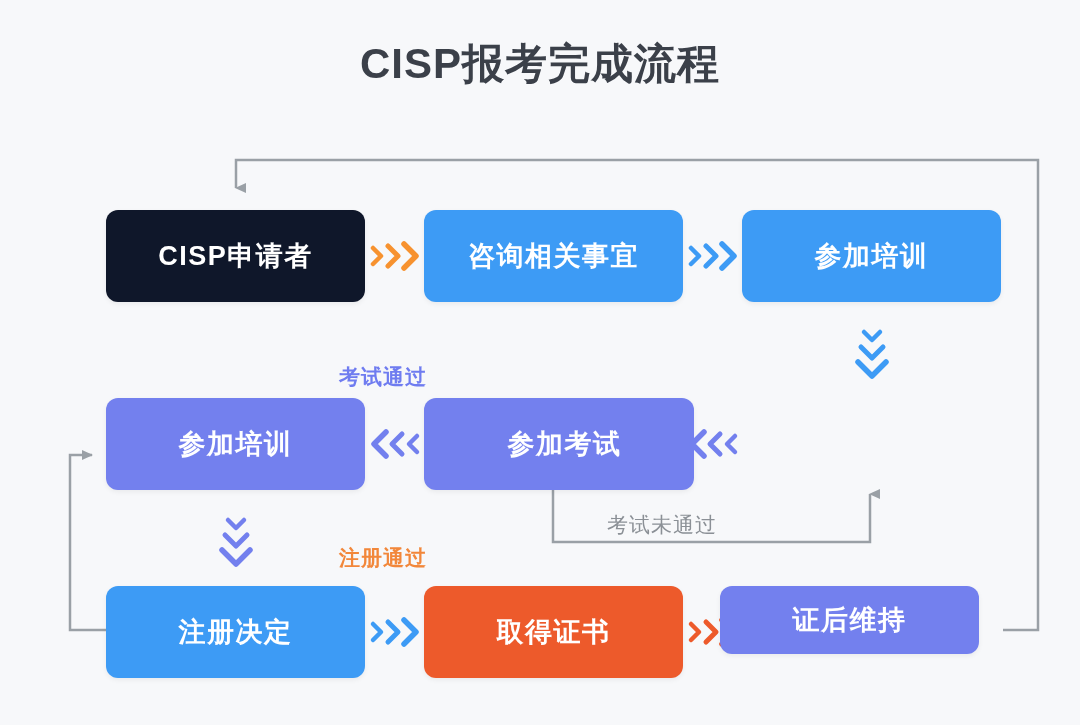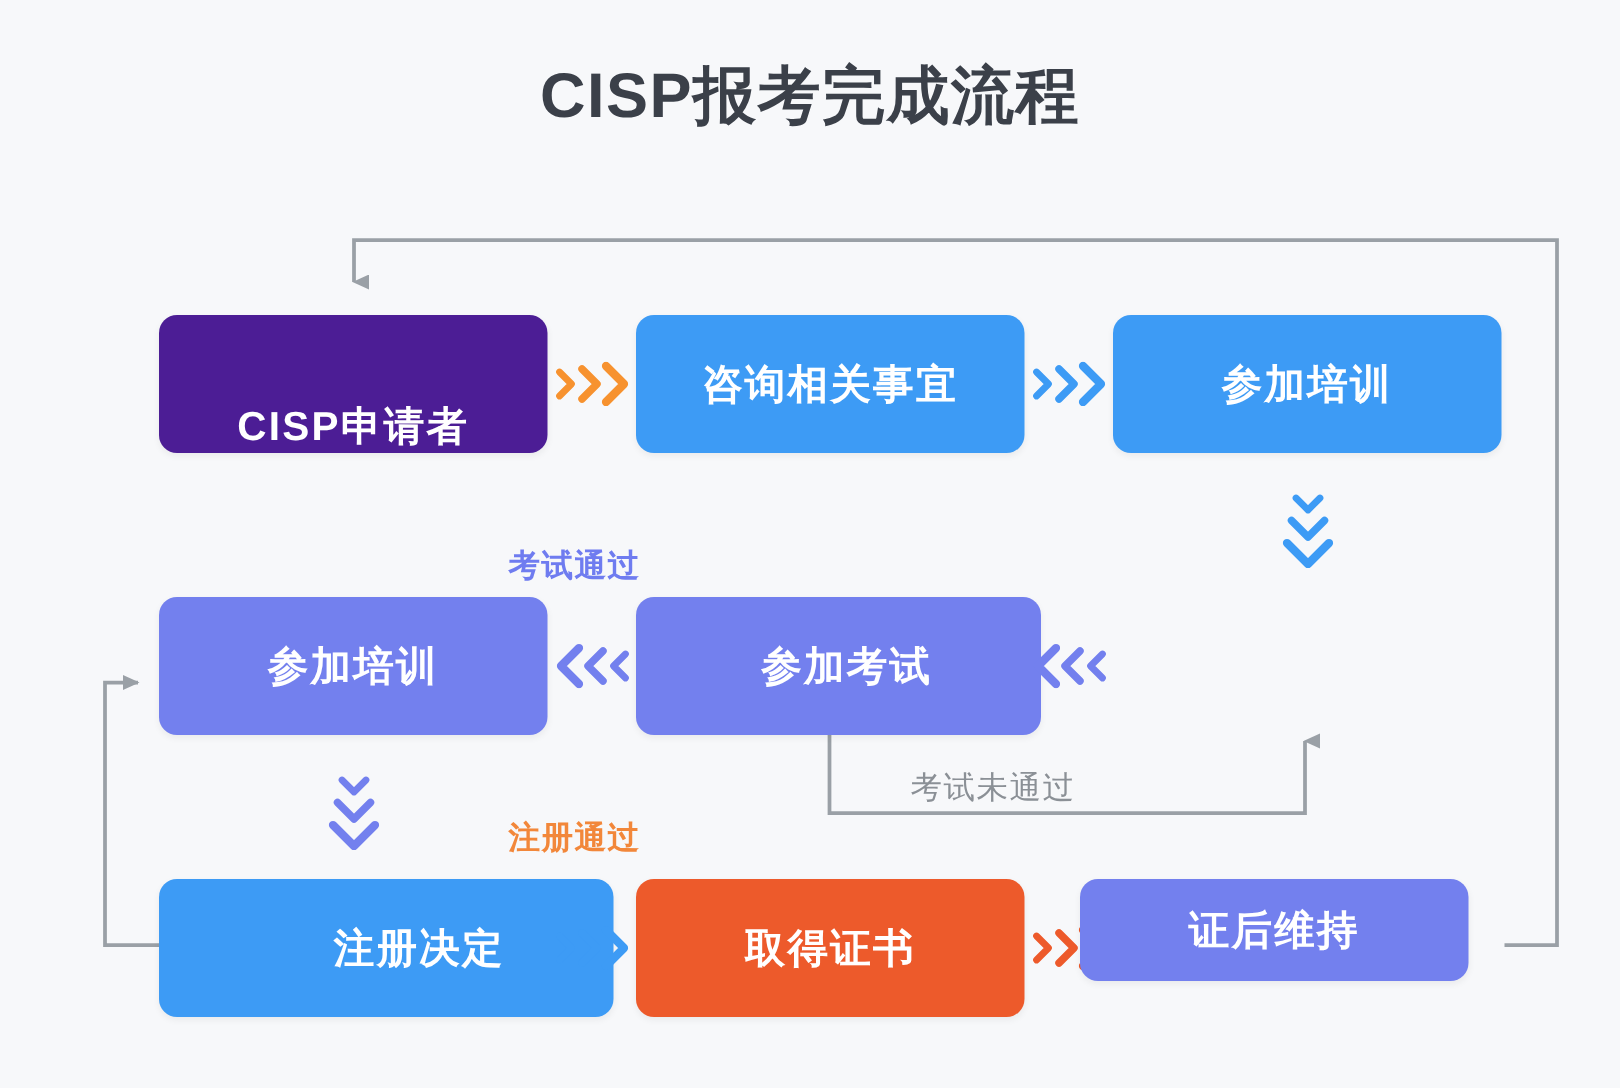--- a/index.html
+++ b/index.html
@@ -25,21 +25,21 @@
     position:absolute;
     display:flex;align-items:center;justify-content:center;
     border-radius:12px;
     color:#ffffff;
     font-size:27px;
     font-weight:bold;
     letter-spacing:1.5px;
     box-shadow:0 2px 5px rgba(0,0,0,0.06);
     user-select:none;
   }
-  .n-orange{background:#4c1d95;align-items:flex-end;}
+  .n-orange{background:#0f172a;}
   .n-blue{background:#3d9bf5;}
   .n-purple{background:#7380ee;}
   .n-red{background:#ed5a2b;}
 
   .chev{
     position:absolute;
     display:flex;align-items:center;justify-content:center;
   }
   .chev svg{display:block;}
 
@@ -165,21 +165,21 @@
       <path d="M19,8 L27,16 L35,8" stroke="#7380ee" stroke-width="4.5" fill="none" stroke-linecap="round" stroke-linejoin="round"></path>
       <path d="M16,23 L27,34 L38,23" stroke="#7380ee" stroke-width="5" fill="none" stroke-linecap="round" stroke-linejoin="round"></path>
       <path d="M13,38 L27,52 L41,38" stroke="#7380ee" stroke-width="5.5" fill="none" stroke-linecap="round" stroke-linejoin="round"></path>
     </svg>
   </div>
 
   <div class="edge-label lab-gray" style="left:607px;top:511px;">考试未通过</div>
 
   <div class="edge-label lab-orange" style="left:339px;top:544px;">注册通过</div>
 
-  <div class="node n-blue" style="left:106px;top:586px;width:259px;height:92px;padding-left:44px;">
+  <div class="node n-blue" style="left:106px;top:586px;width:259px;height:92px;">
     <span>注册决定</span>
   </div>
 
   <div class="chev" style="left:368px;top:608px;width:54px;height:48px;">
     <svg width="54" height="30" viewBox="0 0 54 30">
       <path d="M5,7 L13,15 L5,23" stroke="#3d9bf5" stroke-width="4.5" fill="none" stroke-linecap="round" stroke-linejoin="round"></path>
       <path d="M20,5 L30,15 L20,25" stroke="#3d9bf5" stroke-width="5" fill="none" stroke-linecap="round" stroke-linejoin="round"></path>
       <path d="M36,3 L48,15 L36,27" stroke="#3d9bf5" stroke-width="5.5" fill="none" stroke-linecap="round" stroke-linejoin="round"></path>
     </svg>
   </div>

